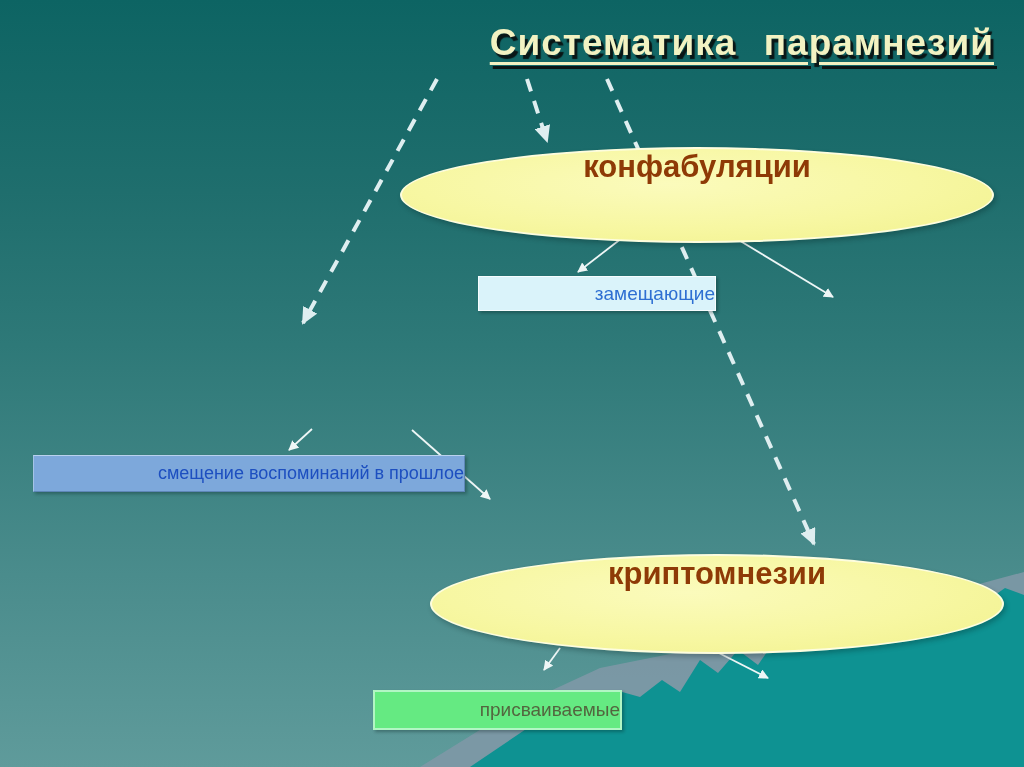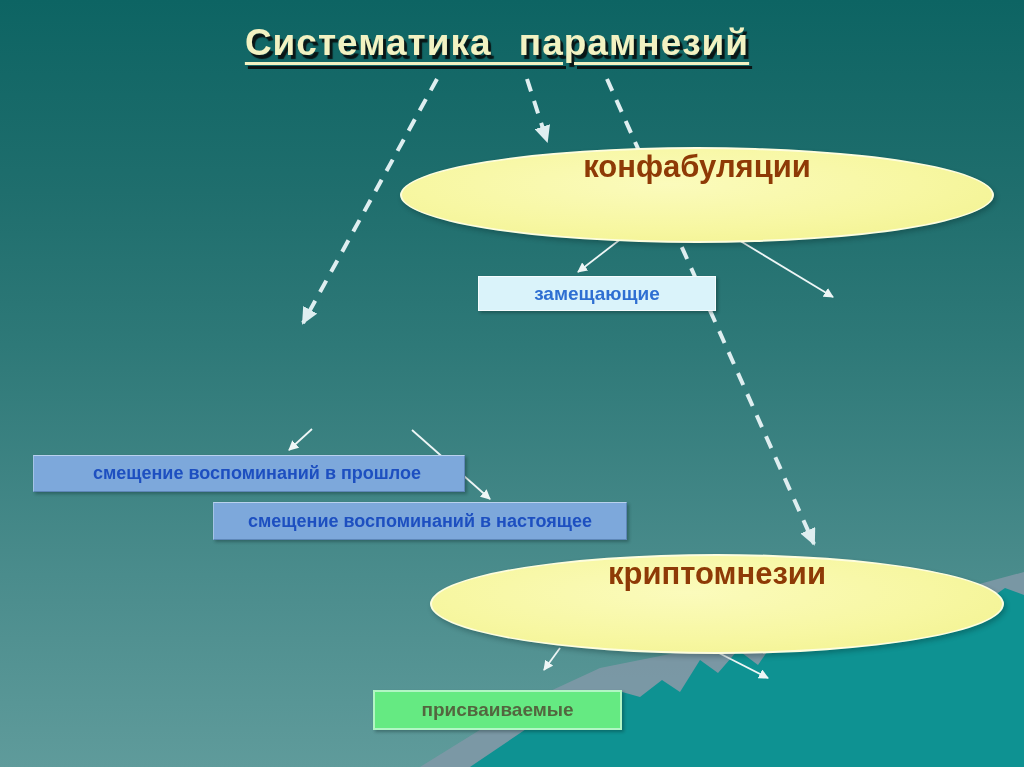--- a/index.html
+++ b/index.html
@@ -6,41 +6,41 @@
   #slide{
     position:relative;
     width:1024px;height:767px;
     overflow:hidden;
     font-family:"Liberation Sans","DejaVu Sans",sans-serif;
     background:linear-gradient(to bottom,#0d6463 0%,#1f6e6d 25%,#2e7978 45%,#4a8c8c 75%,#5f9b9b 100%);
   }
   #bg-layer{position:absolute;left:0;top:0;z-index:0;}
   .slide-title{
     position:absolute;top:22px;left:0;width:994px;
-    text-align:center;z-index:5;
+    text-align:right;z-index:5;
     font-size:37px;font-weight:bold;letter-spacing:1px;word-spacing:16px;
     color:#f2f2c2;
     text-decoration:underline;
     text-decoration-thickness:3px;
     text-underline-offset:7px;
     text-shadow:3px 4px 1px rgba(8,8,8,0.85);
   }
   .node-ellipse{
     position:absolute;z-index:2;
     border-radius:50%;
     background:radial-gradient(ellipse at 45% 38%,#fbfbbc 0%,#f7f7a2 55%,#f1f18c 100%);
     border:2px solid #fdfdde;
     box-shadow:2px 3px 5px rgba(0,30,30,0.28);
     display:flex;align-items:flex-start;justify-content:center;
     font-size:31px;color:#8e3a06;font-weight:bold;
   }
   .node-box{
     position:absolute;z-index:3;
-    display:flex;align-items:center;justify-content:center;
-    font-weight:700;
+    display:flex;align-items:center;justify-content:flex-end;
+    font-weight:400;
     box-shadow:2px 2px 3px rgba(0,20,20,0.3);
   }
   .box-cyan{
     background:#daf3fa;
     border:1px solid rgba(255,255,255,0.75);
     color:#2e6fd2;font-size:19px;
   }
   .box-blue{
     background:#7da8db;
     border-top:1px solid #b9d2ee;border-left:1px solid #a5c4e6;
@@ -99,22 +99,19 @@
 
   <div class="node-box box-cyan" style="left:478px;top:276px;width:236px;height:33px;">
     <span>замещающие</span>
   </div>
 
 
   <div class="node-box box-blue" style="left:33px;top:455px;width:414px;height:35px;padding-left:16px;">
     <span>смещение воспоминаний в прошлое</span>
   </div>
 
-  <div class="node-box box-blue" style="left:213px;top:502px;width:412px;height:36px;">
-    <span>смещение воспоминаний в настоящее</span>
-  </div>
 
   <div class="node-box box-green" style="left:373px;top:675px;width:245px;height:36px;margin-top:15px;">
     <span>присваиваемые</span>
   </div>
 
 
 </div>
 
 </body></html>

